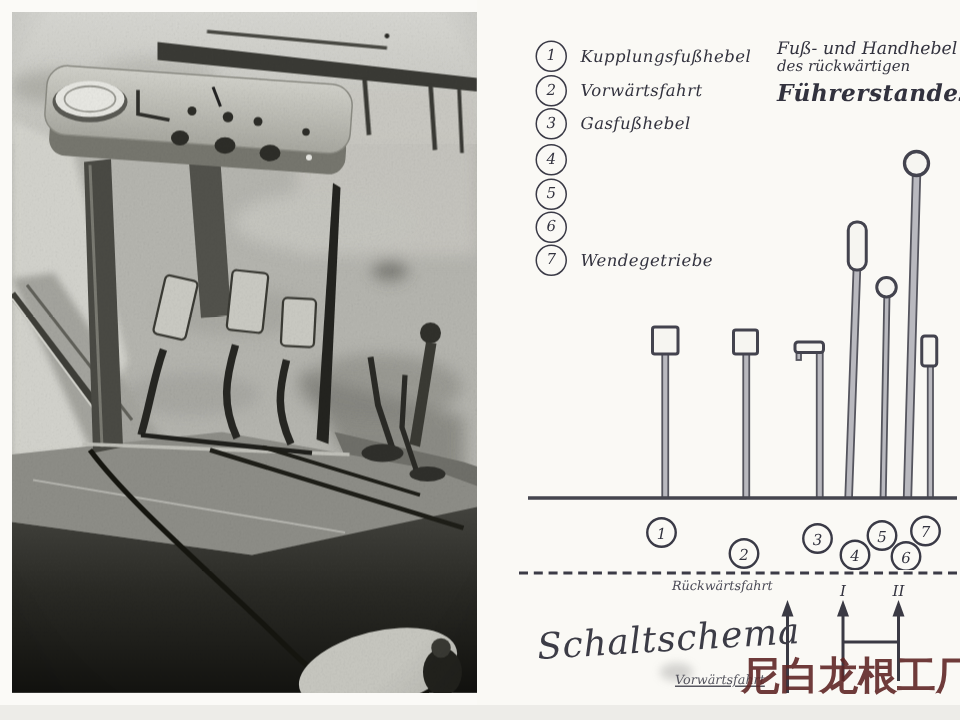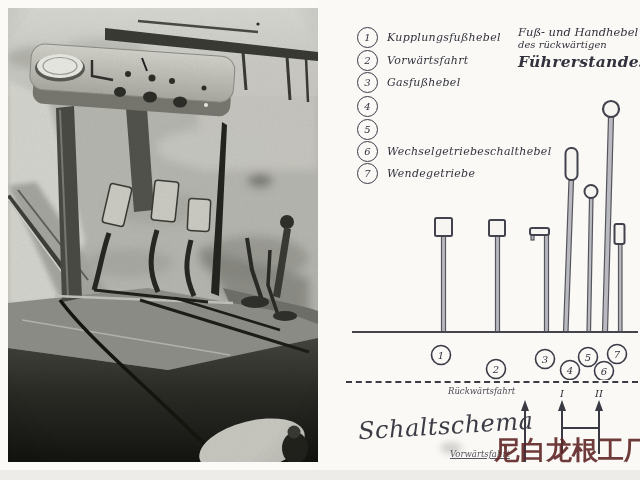--- a/index.html
+++ b/index.html
@@ -199,21 +199,20 @@
       <span class="legend-label ink">Gasfußhebel</span>
     </div>
     <div class="legend-item" style="top:96px;">
       <span class="legend-num">4</span>
     </div>
     <div class="legend-item" style="top:119px;">
       <span class="legend-num">5</span>
     </div>
     <div class="legend-item" style="top:141px;">
       <span class="legend-num">6</span>
-      <span class="legend-label ink">Wechselgetriebeschalthebel</span>
     </div>
     <div class="legend-item" style="top:163px;">
       <span class="legend-num">7</span>
       <span class="legend-label ink">Wendegetriebe</span>
     </div>
 
     <div class="title-block ink">
       <div class="title-l1">Fuß- und Handhebel</div>
       <div class="title-l2">des rückwärtigen</div>
       <div class="title-l3">Führerstandes</div>

